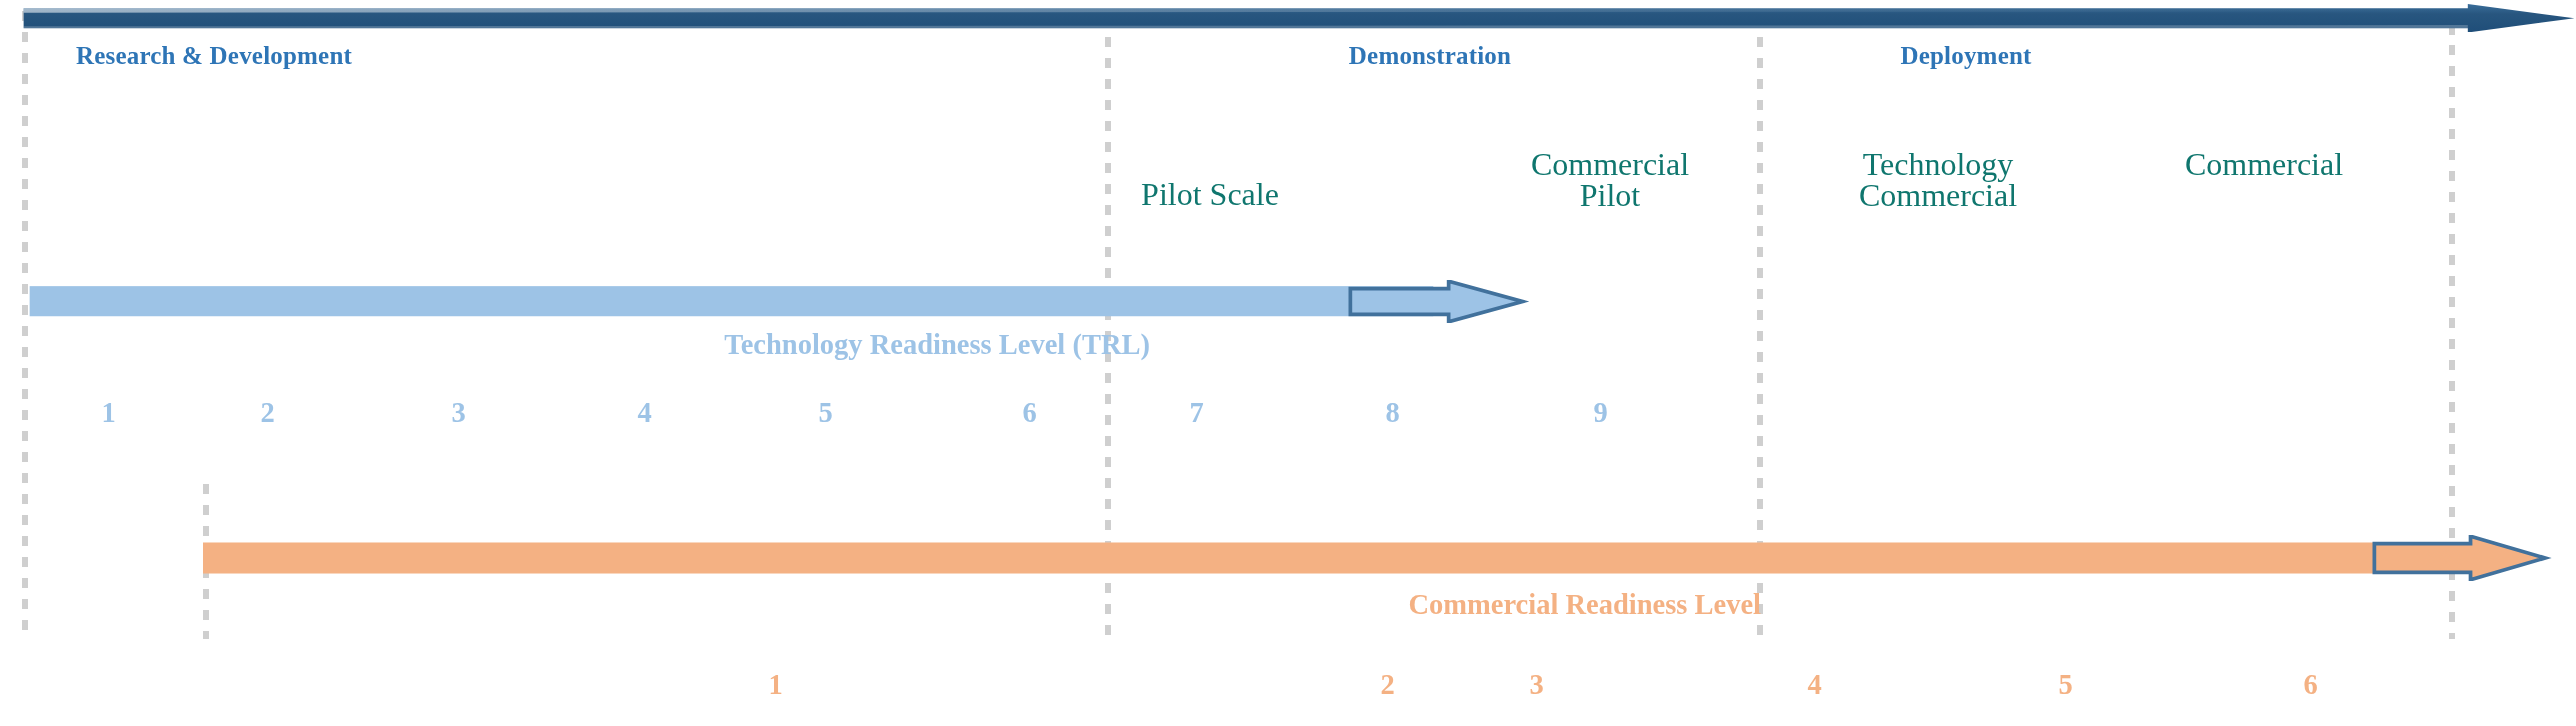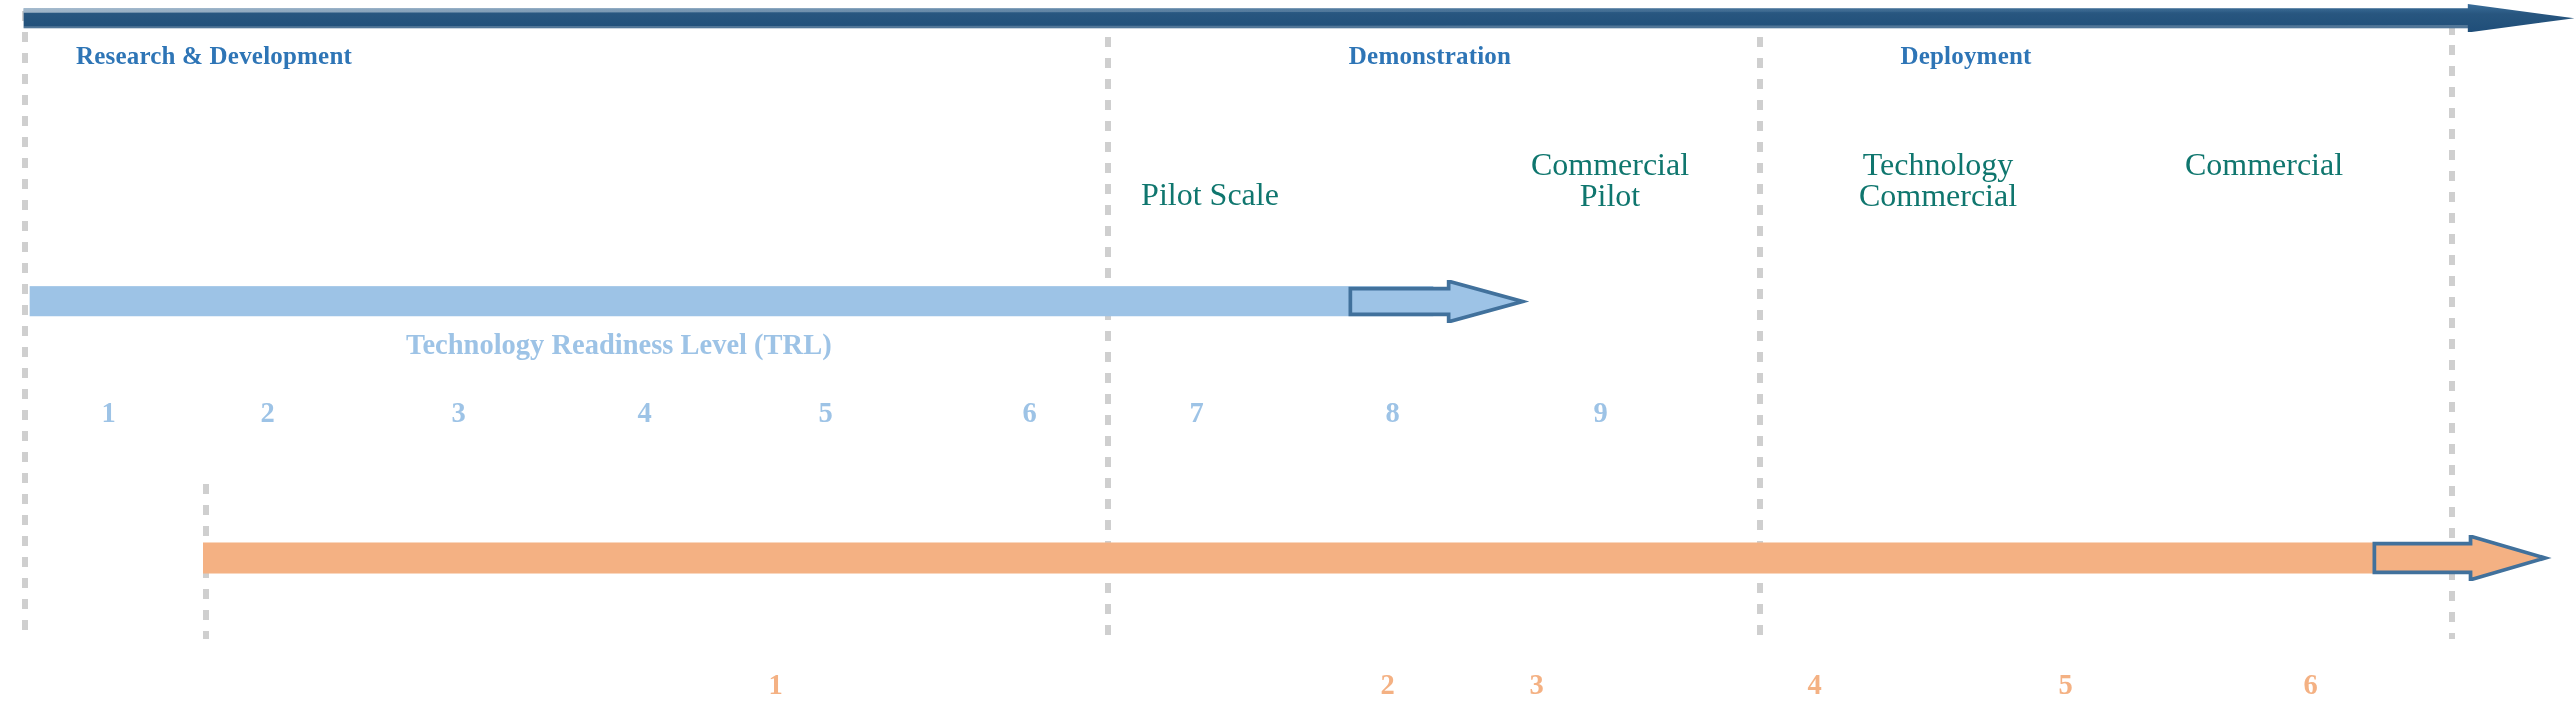--- a/index.html
+++ b/index.html
@@ -71,21 +71,21 @@
     top: 280px;
     width: 1551px;
     height: 43px;
     z-index: 3;
   }
   .trl-arrow-wrap svg { display: block; }
 
   .band-title {
     position: absolute;
     font-weight: bold;
-    text-align: left;
+    text-align: right;
     white-space: nowrap;
     z-index: 3;
   }
   .trl-title {
     color: #9DC3E6;
     font-size: 28.5px;
     line-height: 31px;
   }
   .crl-title {
     color: #F4B183;
@@ -188,20 +188,21 @@
   <div class="tick-num trl-num" style="left:1371px; top:397px;">8</div>
   <div class="tick-num trl-num" style="left:1579px; top:397px;">9</div>
 
   <div class="crl-arrow-wrap">
     <svg width="2373" height="46" viewBox="0 0 3825 74" xmlns="http://www.w3.org/2000/svg">
       <rect x="0" y="12" width="3640" height="50" fill="#F4B183"></rect>
       <polygon fill="#F4B183" stroke="#41719C" stroke-width="6" stroke-linejoin="miter" points="3500,14 3655,14 3655,2 3775,37 3655,72 3655,60 3500,60"></polygon>
     </svg>
   </div>
 
+  <div class="band-title crl-title" style="left:1141px; top:589px; width:620px;">Commercial Readiness Level</div>
 
   <div class="tick-num crl-num" style="left:754px; top:669px;">1</div>
   <div class="tick-num crl-num" style="left:1366px; top:669px;">2</div>
   <div class="tick-num crl-num" style="left:1515px; top:669px;">3</div>
   <div class="tick-num crl-num" style="left:1793px; top:669px;">4</div>
   <div class="tick-num crl-num" style="left:2044px; top:669px;">5</div>
   <div class="tick-num crl-num" style="left:2289px; top:669px;">6</div>
 
 </div>
 

